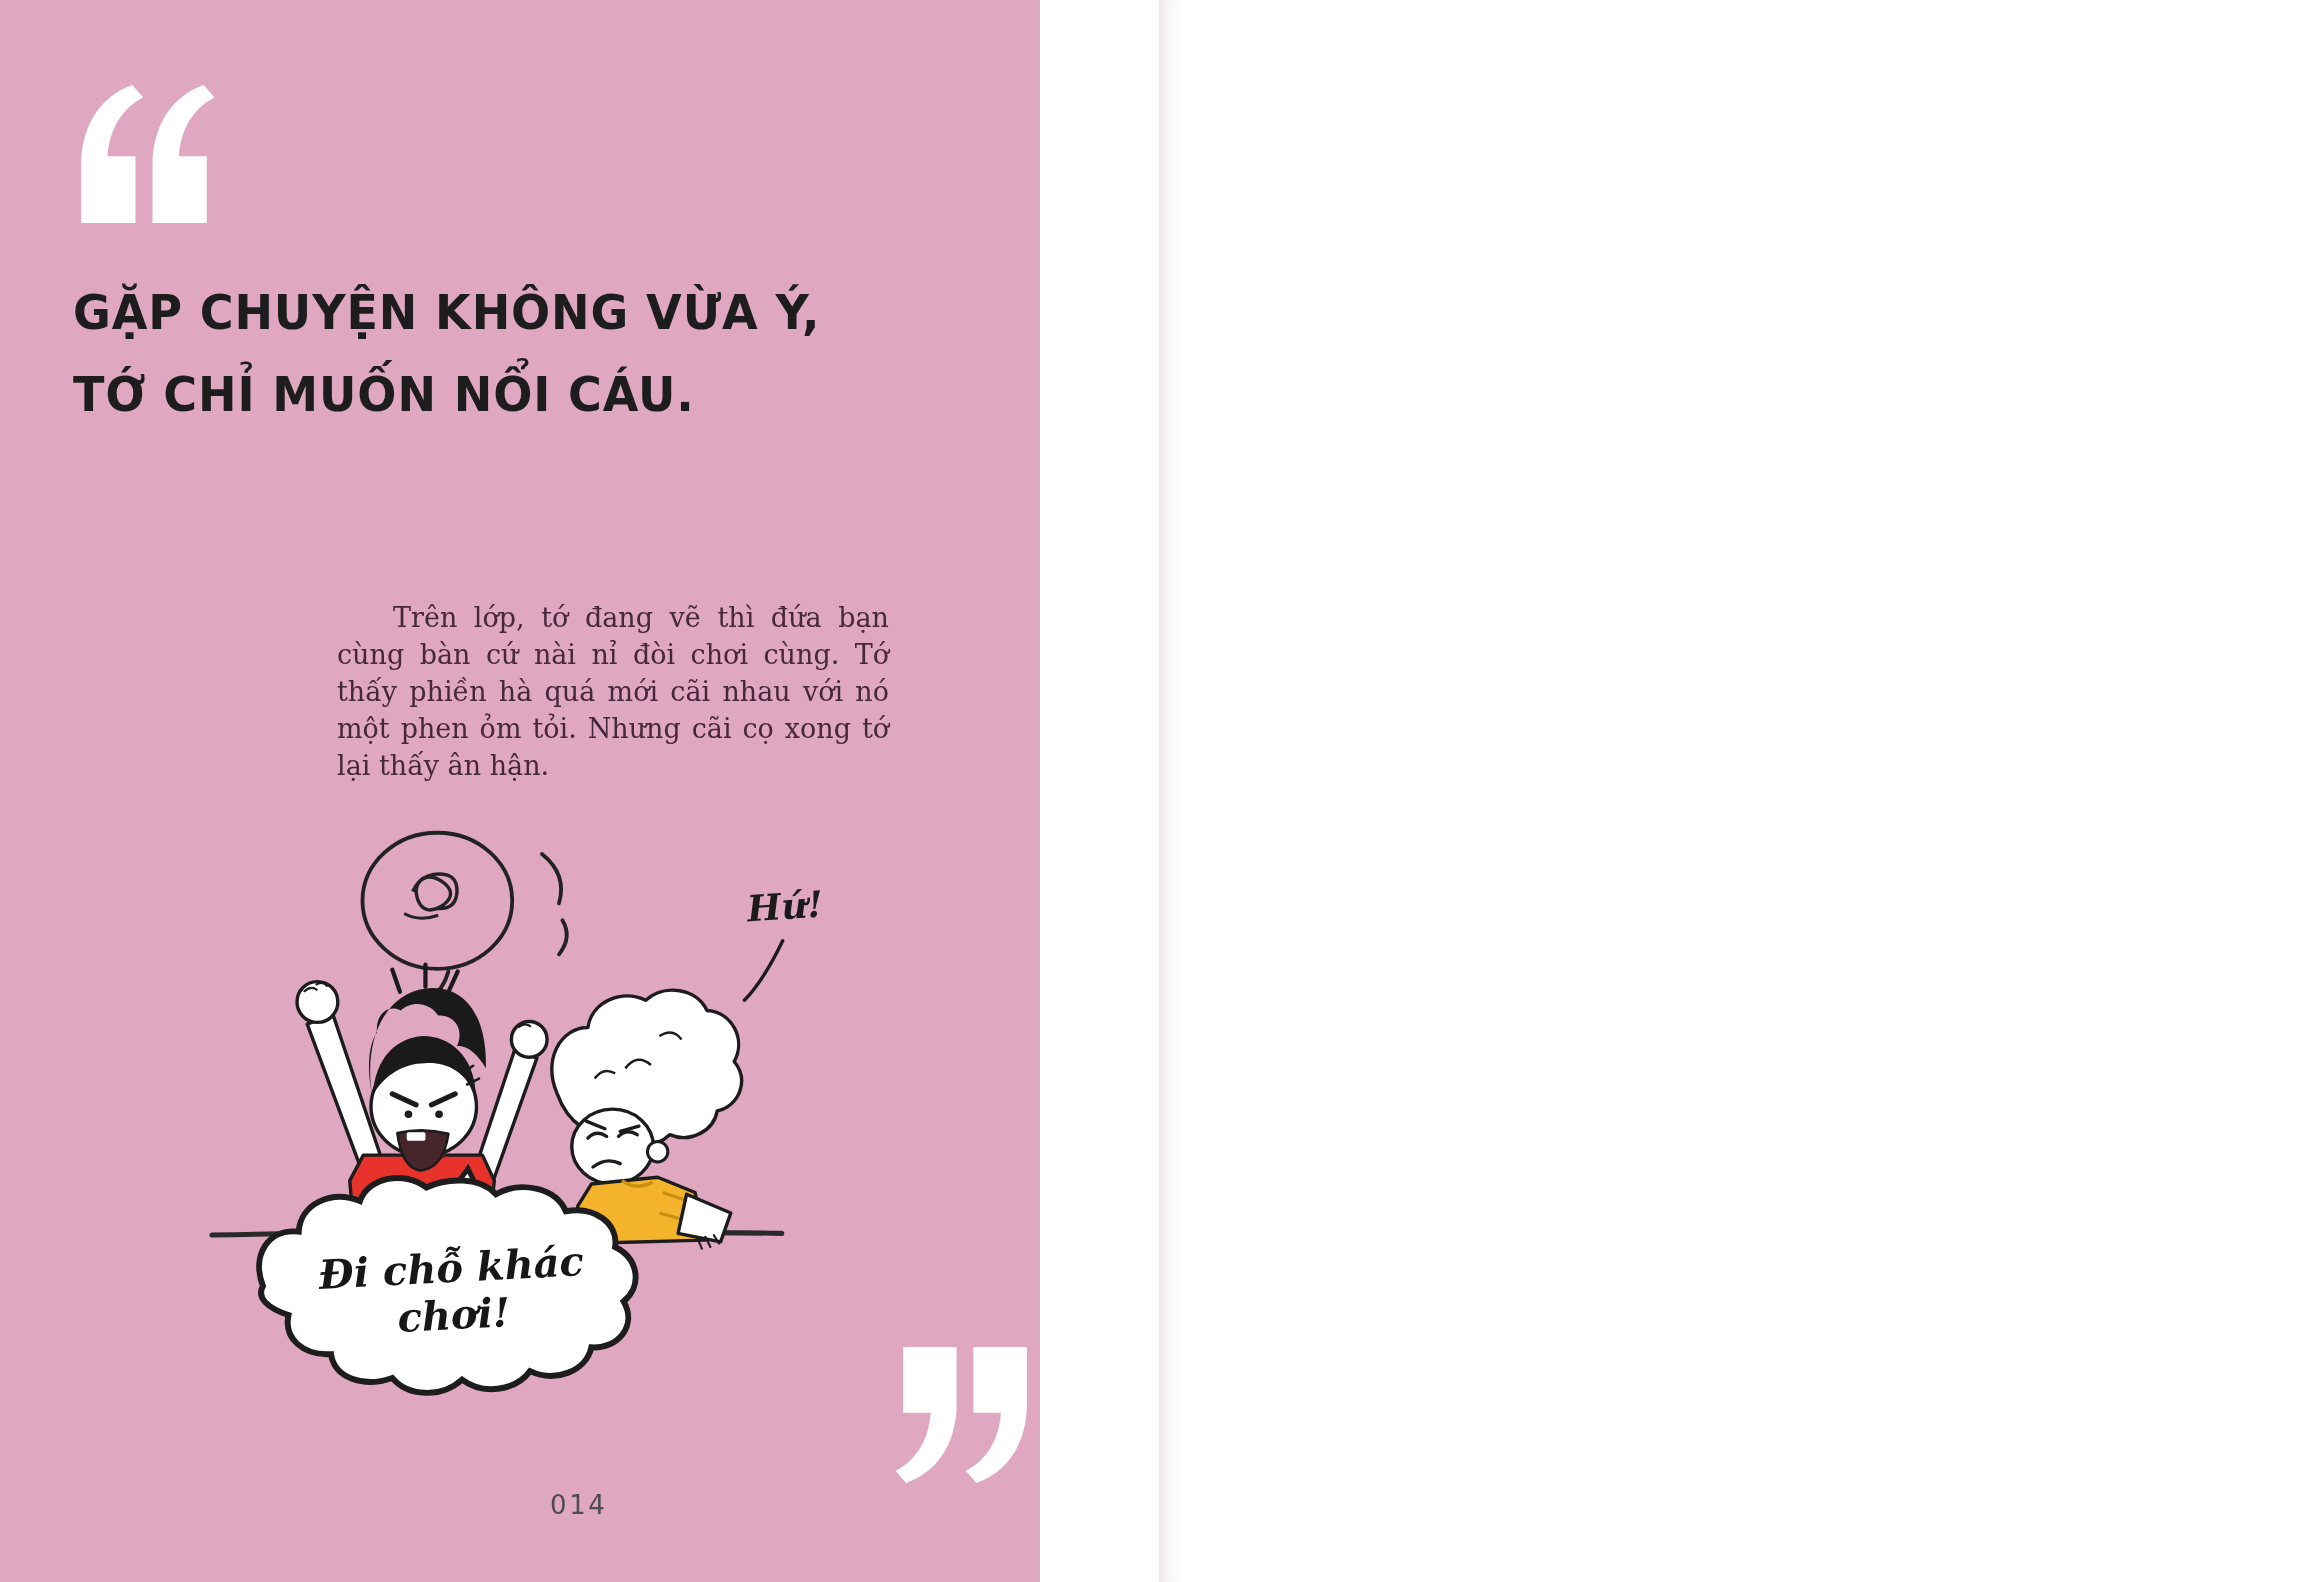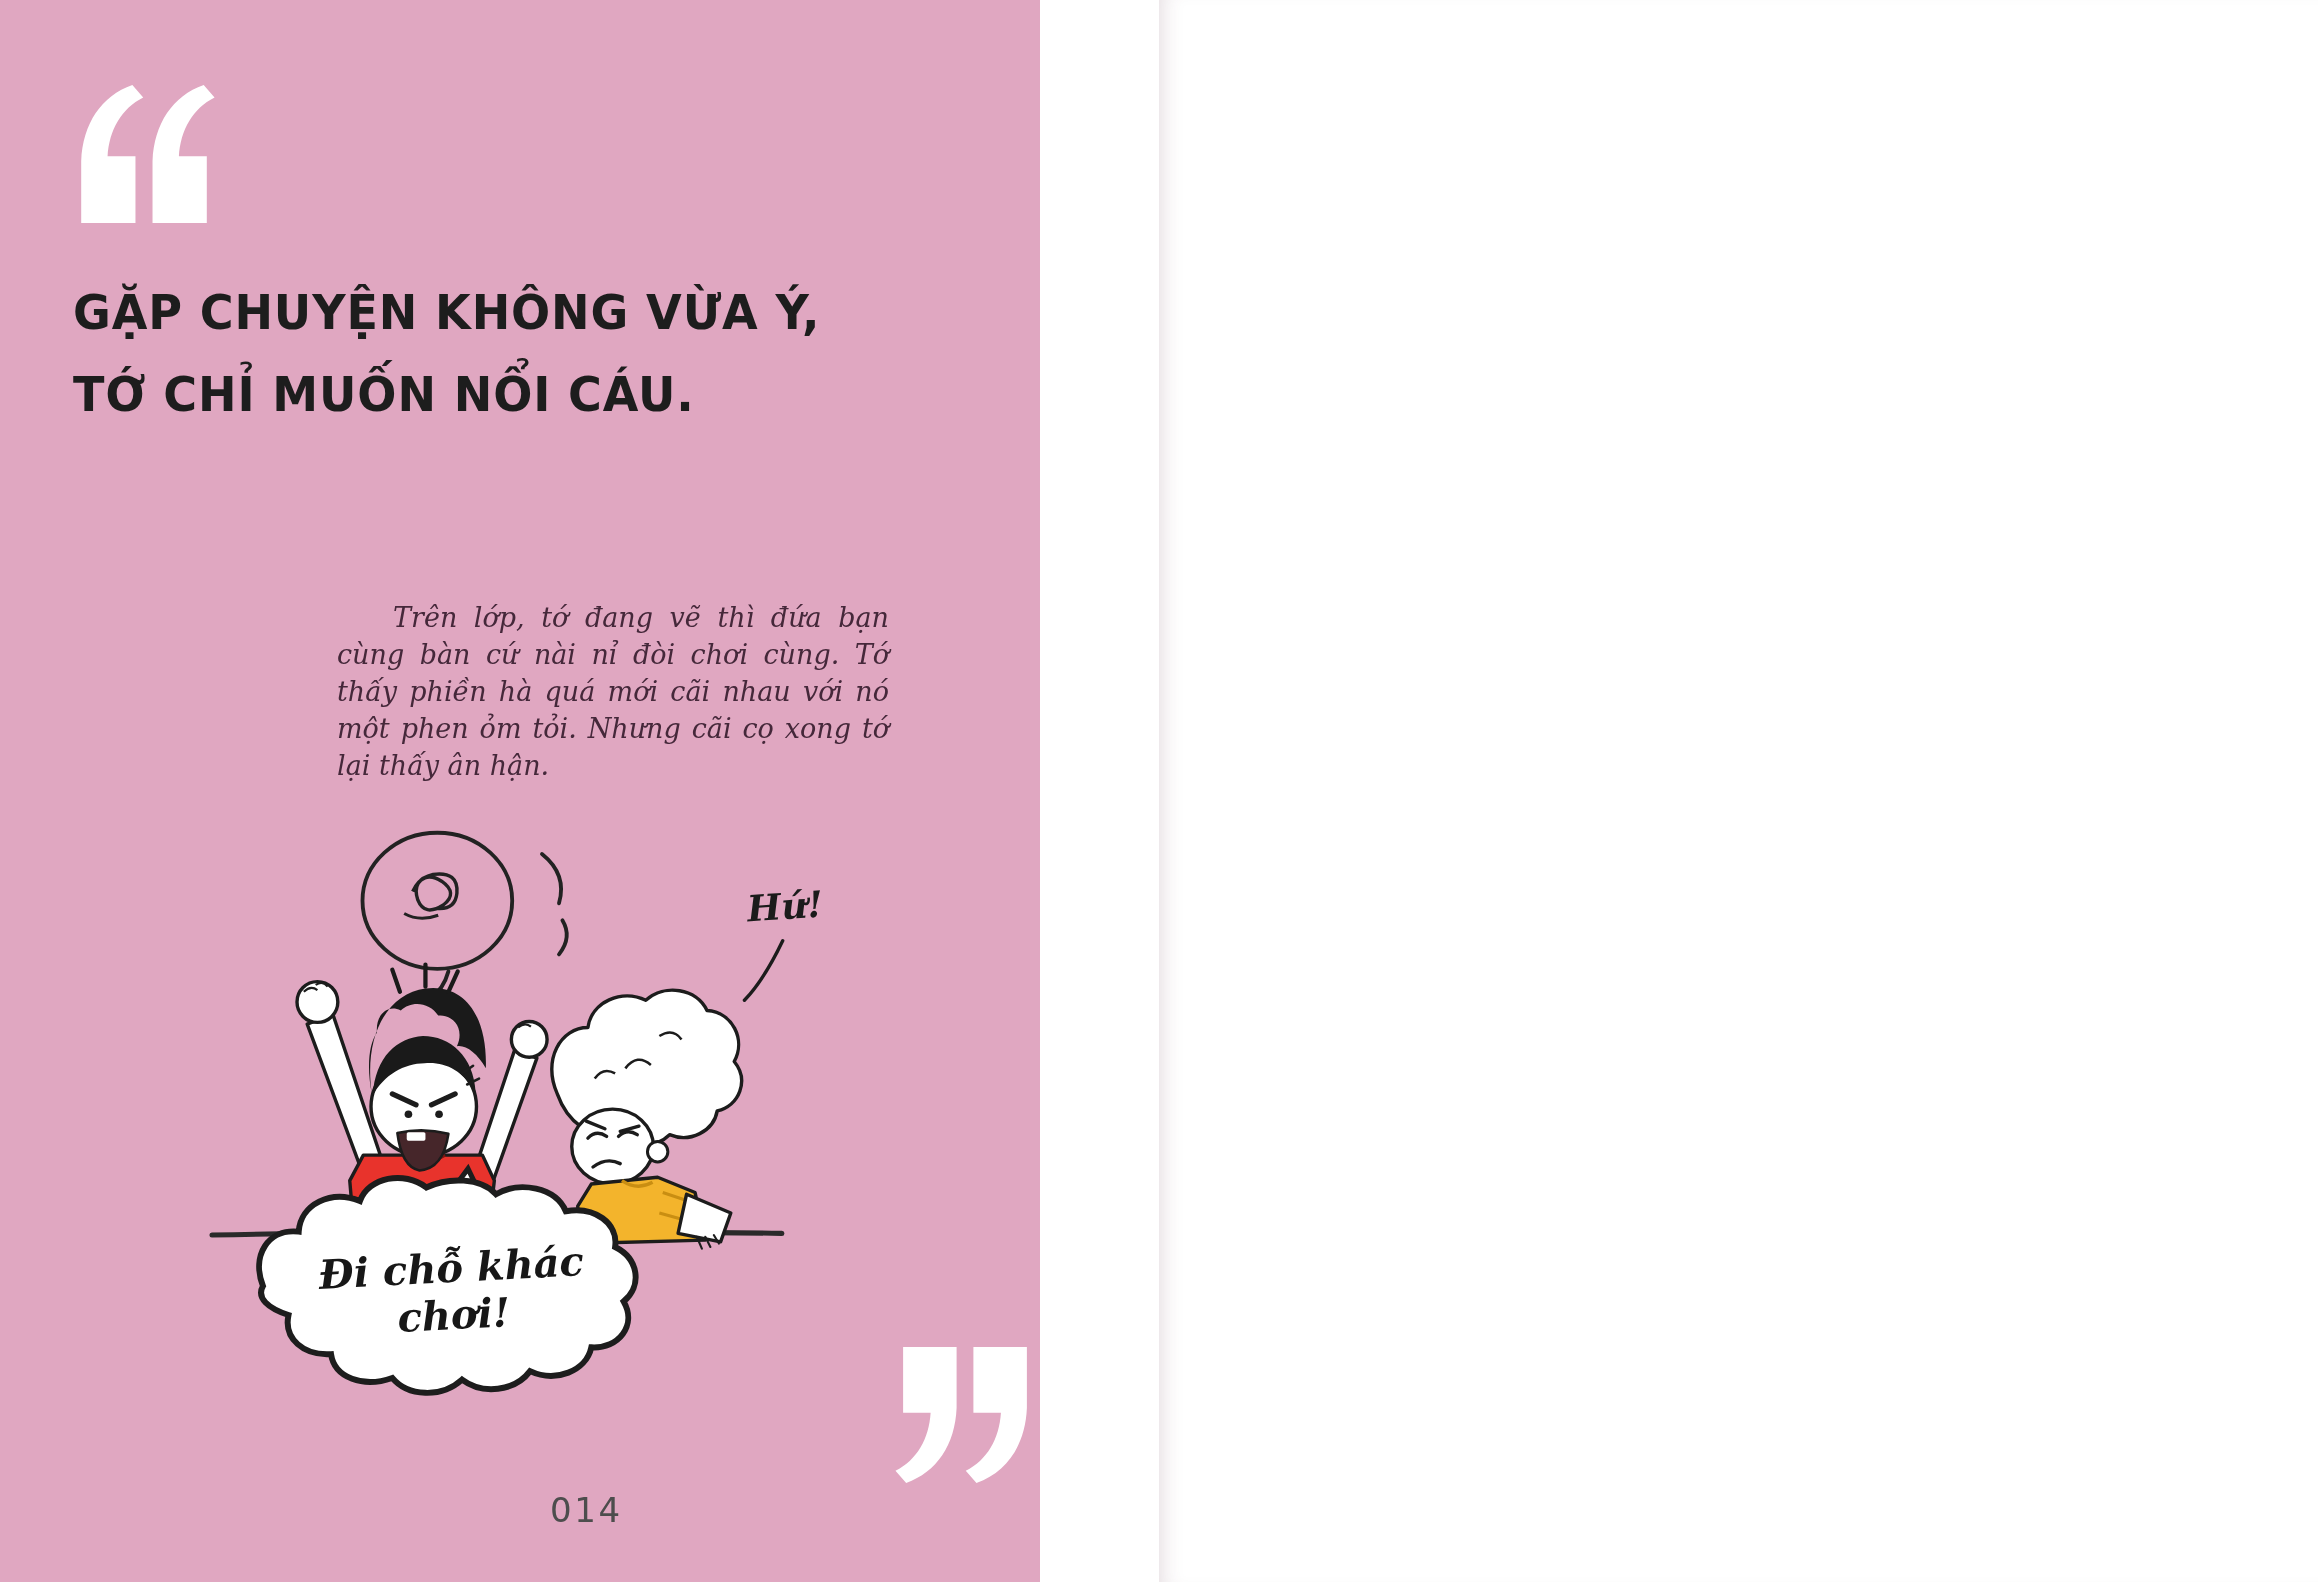--- a/index.html
+++ b/index.html
@@ -15,36 +15,36 @@
   svg { position:absolute; overflow:visible; }
 
   
   #headline {
     position:absolute; left:73px; top:271px; color:#1d1d1d;
     font-weight:bold; font-size:48px; line-height:82px; letter-spacing:0.9px;
     transform:scaleX(.96); transform-origin:left top; white-space:nowrap;
   }
   #story {
     position:absolute; left:337px; top:599px; width:552px;
-    font-family:"DejaVu Serif", serif; font-style:italic;
+    font-family:"DejaVu Serif", serif; 
     font-size:27px; line-height:37px; color:#45283a;
     text-align:justify; text-indent:56px;
   }
   #cloud-text {
     position:absolute; left:274px; top:1244px; width:357px; text-align:center;
     font-family:"DejaVu Serif", serif; font-style:italic; font-weight:bold;
     font-size:40px; color:#171717; transform:rotate(-3deg);
   }
   #huff-text {
     position:absolute; left:747px; top:885px;
     font-family:"DejaVu Serif", serif; font-style:italic; font-weight:bold;
     font-size:36px; color:#1b1b1b; transform:rotate(-4deg);
   }
   .pagenum {
-    position:absolute; font-size:34px; color:#4d4d4d; letter-spacing:2.6px;text-align:center;
+    position:absolute; font-size:26px; color:#4d4d4d; letter-spacing:2.6px;text-align:center;
   }
   #pagenum-left  { left:550px;  top:1490px; }
 </style>
 </head>
 <body>
 
 <div id="stage">
 
   <div id="left-page" class="page">
 

